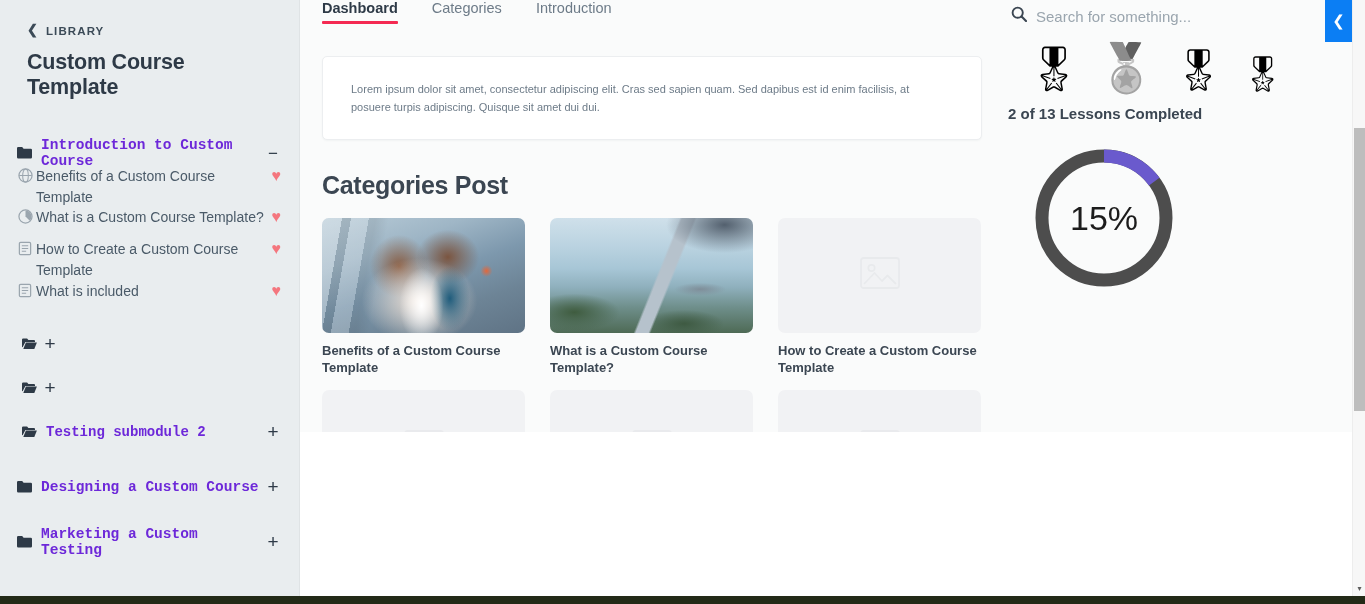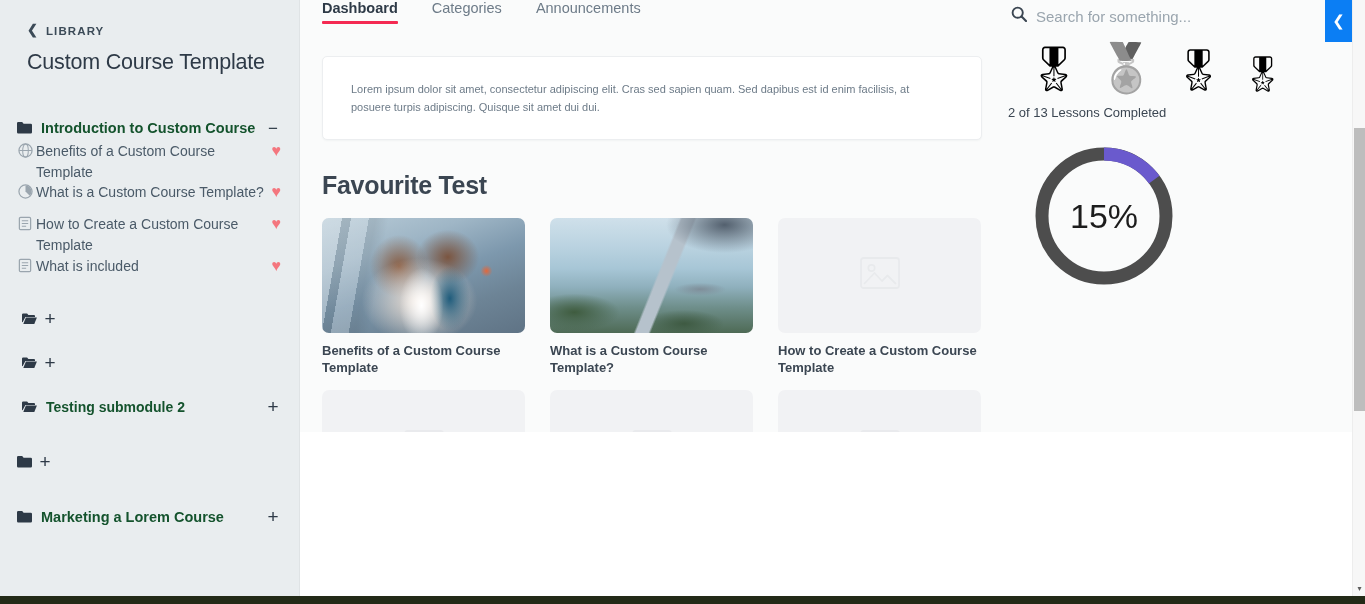--- a/index.html
+++ b/index.html
@@ -42,21 +42,21 @@
   .library-link .chev {
     font-size: 13px;
     line-height: 1;
     font-weight: 700;
     position: relative;
     top: -1px;
   }
   .course-title {
     padding: 13px 28px 0 27px;
     font-size: 21.5px;
-    font-weight: 400;
+    font-weight: 700;
     color: #2e3a47;
     letter-spacing: -0.2px;
   }
 
   .modules { margin-top: 40px; }
 
   .module-head {
     display: flex;
     align-items: center;
     padding: 0 18px 0 17px;
@@ -67,22 +67,23 @@
   .module-head .ico {
     width: 20px;
     flex: 0 0 20px;
     display: flex;
     align-items: center;
   }
   .module-head .mlabel {
     flex: 1;
     font-size: 14.5px;
     font-weight: 700;
-    color: #14532d;
+    color: #6d28d9;
     padding-left: 4px;
+    font-family: Liberation Mono, monospace;
   }
   .module-head.sub .mlabel { font-size: 14px; }
   .module-head .toggle {
     font-size: 19px;
     color: #2e3a47;
     font-weight: 400;
     line-height: 1;
     width: 16px;
     text-align: center;
     user-select: none;
@@ -299,22 +300,22 @@
     padding: 18px 0 0 20px;
   }
   .medal { filter: grayscale(1) contrast(1.05); }
   .m1 { font-size: 44px; line-height: 1; }
   .m2 { font-size: 47px; line-height: 1; }
   .m3 { font-size: 41px; line-height: 1; }
   .m4 { font-size: 35px; line-height: 1; }
 
   .lessons-completed {
     padding: 14px 0 0 2px;
-    font-size: 13px;
-    font-weight: 400;
+    font-size: 15px;
+    font-weight: 700;
     color: #3b4652;
   }
 
   .ring-wrap {
     padding: 22px 0 0 24px;
   }
 
   .ring-text {
     font-size: 34px;
     fill: #1c1c1c;
@@ -474,53 +475,54 @@
       </div>
 
       <div class="mod-gap-lg"></div>
 
       <div class="module-head">
         <span class="ico">
           <svg width="15" height="12" viewBox="0 0 15 12">
               <path d="M0 1.2A1.2 1.2 0 0 1 1.2 0h4l1.4 1.8H13.8A1.2 1.2 0 0 1 15 3v7.3a1.2 1.2 0 0 1-1.2 1.2H1.2A1.2 1.2 0 0 1 0 10.3z" fill="#2e3a47"></path>
             </svg>
         </span>
+        <span class="mlabel">Designing a Custom Course</span>
         <span class="toggle">+</span>
       </div>
 
       <div class="mod-gap-lg"></div>
 
       <div class="module-head">
         <span class="ico">
           <svg width="15" height="12" viewBox="0 0 15 12">
               <path d="M0 1.2A1.2 1.2 0 0 1 1.2 0h4l1.4 1.8H13.8A1.2 1.2 0 0 1 15 3v7.3a1.2 1.2 0 0 1-1.2 1.2H1.2A1.2 1.2 0 0 1 0 10.3z" fill="#2e3a47"></path>
             </svg>
         </span>
-        <span class="mlabel">Marketing a Lorem Course</span>
+        <span class="mlabel">Marketing a Custom Testing</span>
         <span class="toggle">+</span>
       </div>
 
     </div>
   </aside>
 
   <main class="main">
 
     <div class="center-col">
 
       <nav class="tabs">
         <div class="tab active">Dashboard</div>
         <div class="tab">Categories</div>
-        <div class="tab">Announcements</div>
+        <div class="tab">Introduction</div>
       </nav>
 
       <section class="desc-card">
         <p>Lorem ipsum dolor sit amet, consectetur adipiscing elit. Cras sed sapien quam. Sed dapibus est id enim facilisis, at posuere turpis adipiscing. Quisque sit amet dui dui.</p>
       </section>
 
-      <h2 class="section-title">Favourite Test</h2>
+      <h2 class="section-title">Categories Post</h2>
 
       <div class="grid">
 
         <div class="card">
           <div class="thumb photo photo-couple"></div>
           <div class="card-title">Benefits of a Custom Course Template</div>
         </div>
 
         <div class="card">
           <div class="thumb photo photo-ships"></div>

